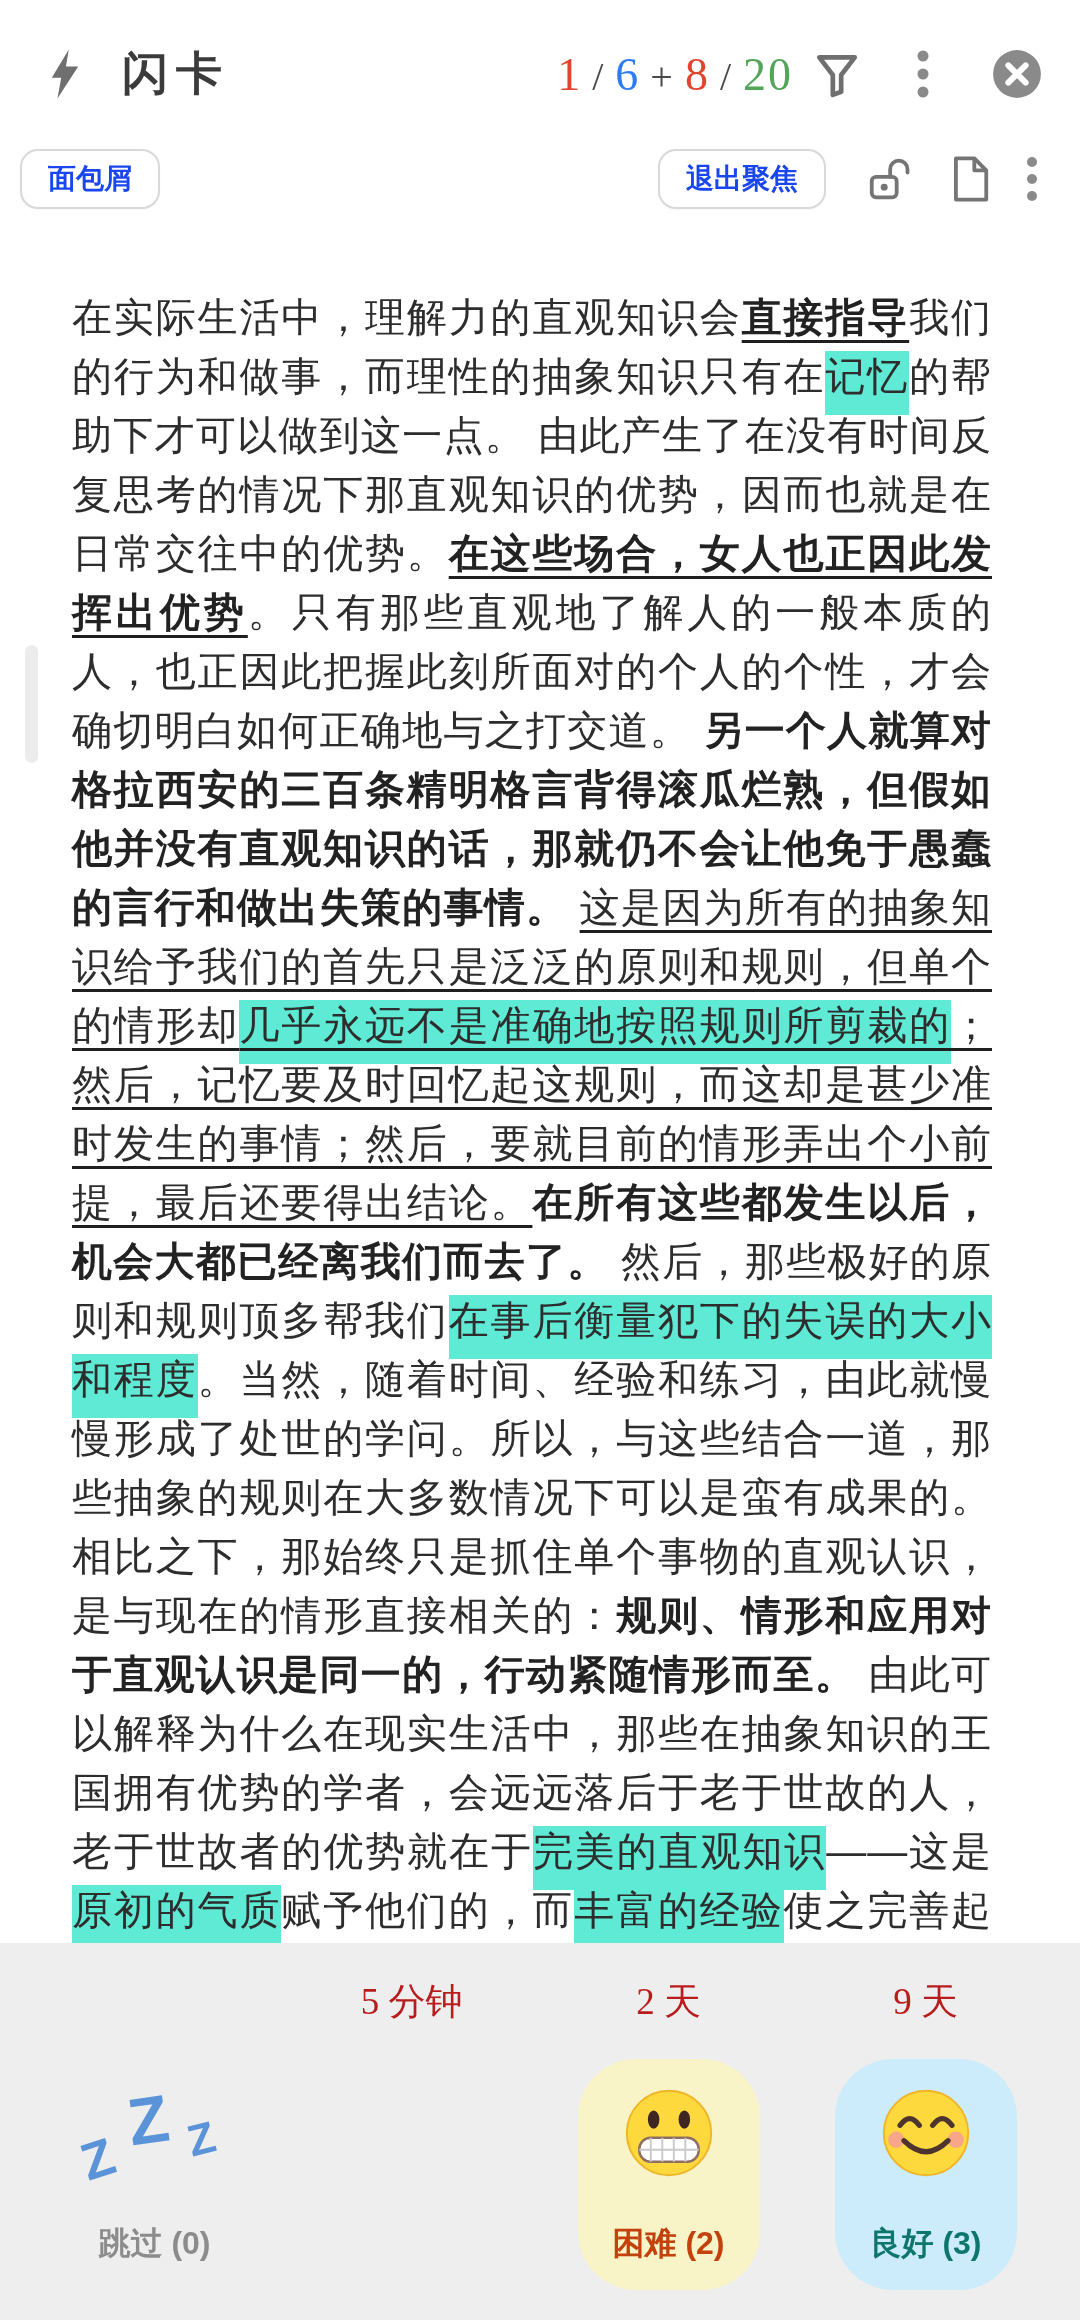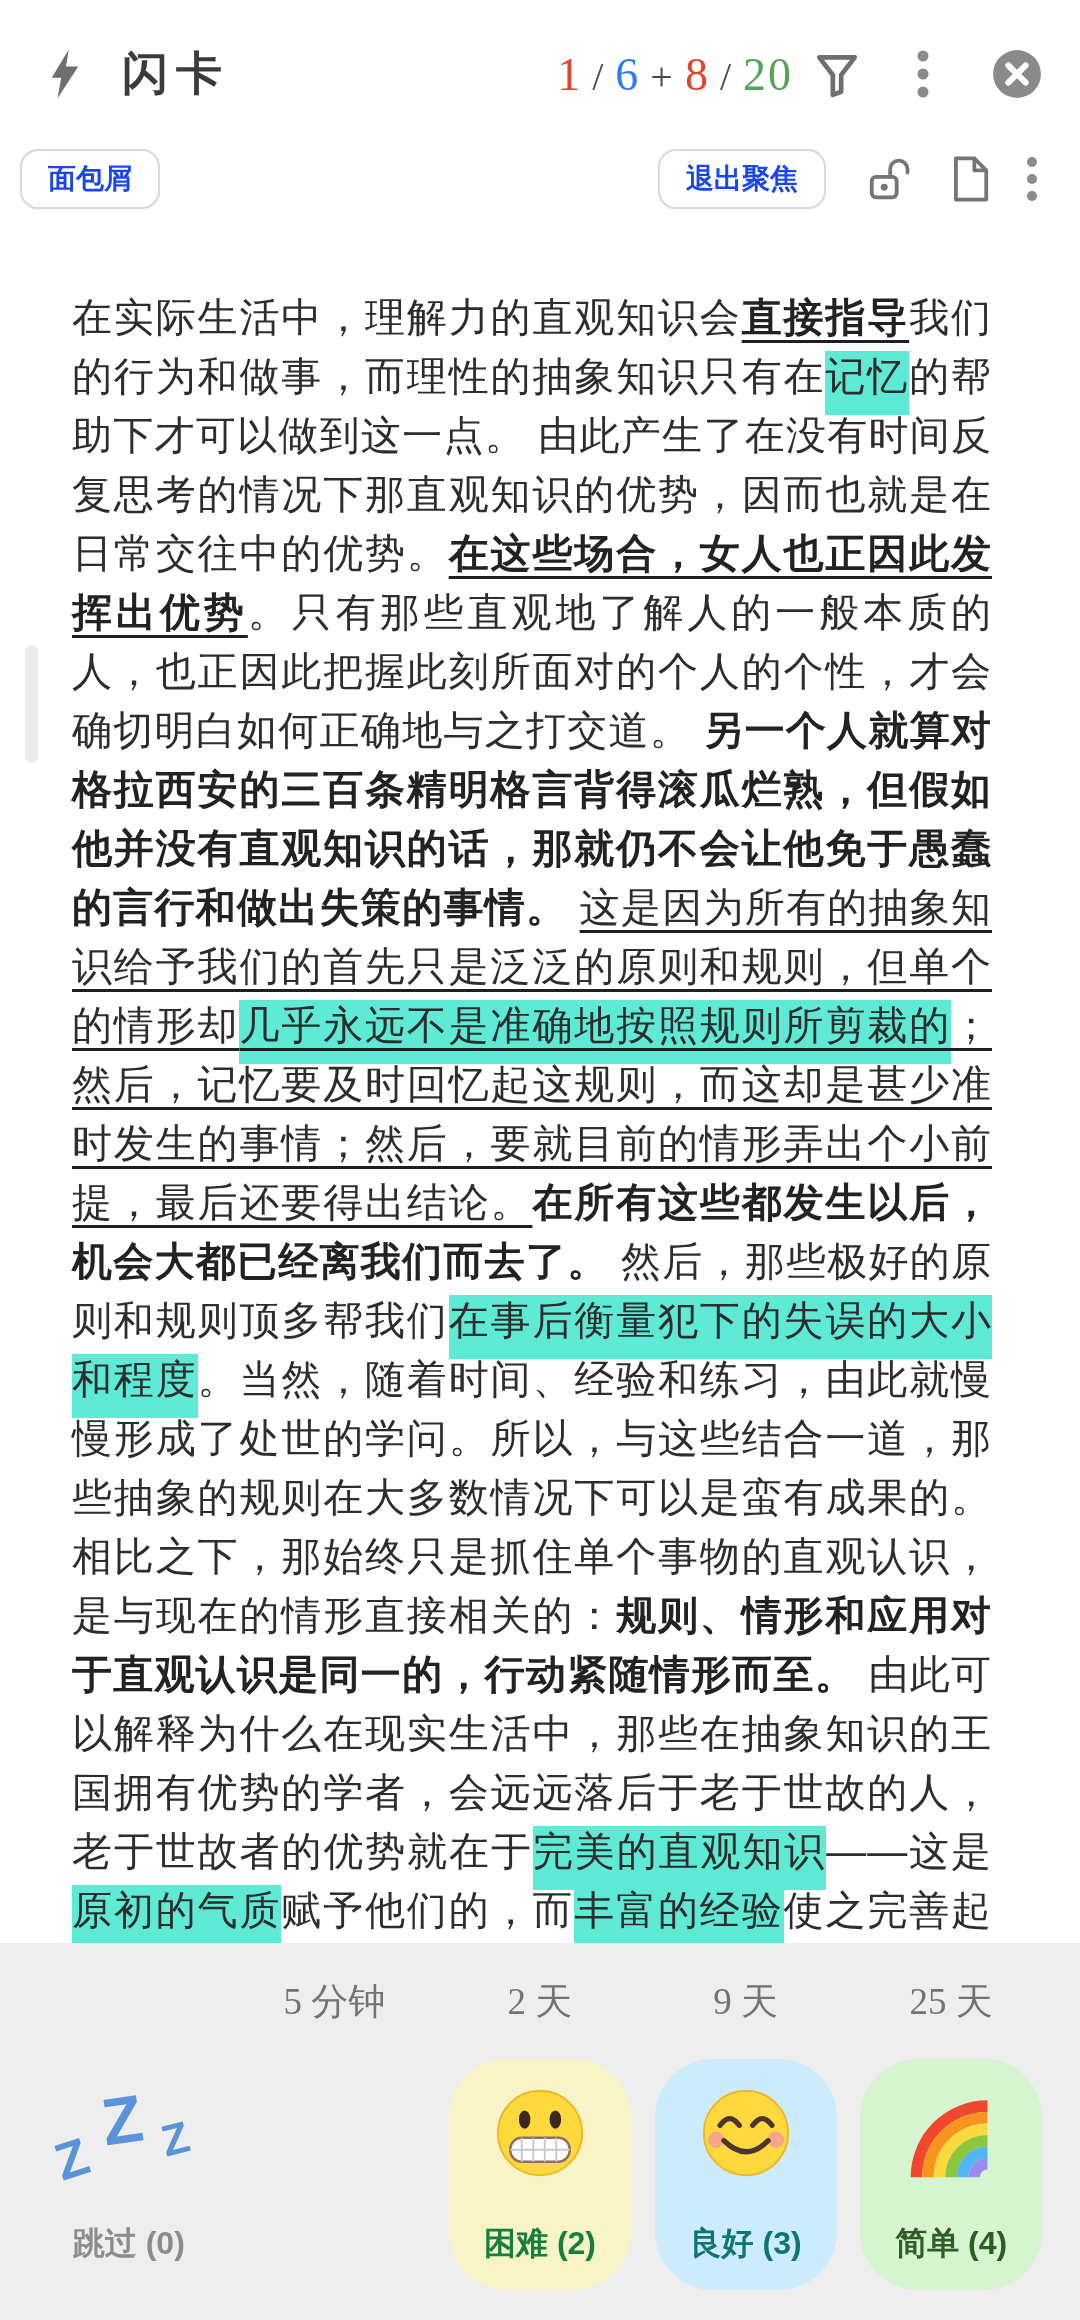--- a/index.html
+++ b/index.html
@@ -71,32 +71,32 @@
 
   
   .rating-bar {
     position:absolute; left:0; bottom:0; width:1080px; height:377px;
     background:#eeeeee; display:flex; padding:34px 26px 24px 26px;
   }
   .rating-col { flex:1; display:flex; flex-direction:column; align-items:center; }
   .interval {
     height:52px; margin-bottom:30px;
     font-family:"Liberation Serif", serif;
-    font-size:37px; color:#737373; white-space:nowrap;
+    font-size:37px; color:#b91c1c; white-space:nowrap;
   }
   .rating-pill {
     width:182px; height:231px; border-radius:58px;
     display:flex; flex-direction:column; align-items:center;
     justify-content:space-between; padding:26px 0 24px 0;
     border:none; cursor:pointer; background:transparent;
   }
   .rating-pill .emoji { width:96px; height:96px; display:block; }
   .rating-label { font-size:32px; font-weight:700; white-space:nowrap; }
   .pill-again { background:#fbdcd3; } .pill-again .rating-label { color:#7b352c; }
-  .pill-hard  { background:#f8f4c8; } .pill-hard  .rating-label { color:#15803d; }
+  .pill-hard  { background:#f8f4c8; } .pill-hard  .rating-label { color:#c2410c; }
   .pill-good  { background:#cdecfb; } .pill-good  .rating-label { color:#0f766e; }
   .pill-easy  { background:#d5f4cf; } .pill-easy  .rating-label { color:#2f5d26; }
   .pill-skip  { background:transparent; } .pill-skip .rating-label { color:#8c8c8c; }
 
   .zzz { position:relative; width:150px; height:100px; margin-top:10px; }
   .zzz span {
     position:absolute; color:#5b93d8; font-weight:800;
     font-family:"Liberation Sans", sans-serif; line-height:1;
   }
   .zzz .z1 { font-size:52px; left:2px;  top:38px; transform:rotate(-18deg); }
@@ -212,28 +212,14 @@
         <path d="M23 42 Q33 28 43 42" stroke="#4e342e" stroke-width="5.5" fill="none" stroke-linecap="round"></path>
         <path d="M57 42 Q67 28 77 42" stroke="#4e342e" stroke-width="5.5" fill="none" stroke-linecap="round"></path>
         <circle cx="19" cy="57" r="8.5" fill="#f59a9a" opacity="0.8"></circle>
         <circle cx="81" cy="57" r="8.5" fill="#f59a9a" opacity="0.8"></circle>
         <path d="M27 58 Q50 81 73 58" stroke="#4e342e" stroke-width="5.5" fill="none" stroke-linecap="round"></path>
       </svg>
       <div class="rating-label">良好 (3)</div>
     </button>
   </div>
 
-  <div class="rating-col">
-    <div class="interval">25 天</div>
-    <button class="rating-pill pill-easy">
-      <svg class="emoji" viewBox="0 0 100 100">
-        <path d="M14 96 A74 74 0 0 1 88 22" fill="none" stroke="#f0482e" stroke-width="12"></path>
-        <path d="M26 96 A62 62 0 0 1 88 34" fill="none" stroke="#f79420" stroke-width="12"></path>
-        <path d="M38 96 A50 50 0 0 1 88 46" fill="none" stroke="#fcd93a" stroke-width="12"></path>
-        <path d="M50 96 A38 38 0 0 1 88 58" fill="none" stroke="#8cc63e" stroke-width="12"></path>
-        <path d="M62 96 A26 26 0 0 1 88 70" fill="none" stroke="#4fb7f3" stroke-width="12"></path>
-        <path d="M74 96 A14 14 0 0 1 88 82" fill="none" stroke="#9b8cf0" stroke-width="12"></path>
-      </svg>
-      <div class="rating-label">简单 (4)</div>
-    </button>
-  </div>
 
 </div>
 
 </body></html>

